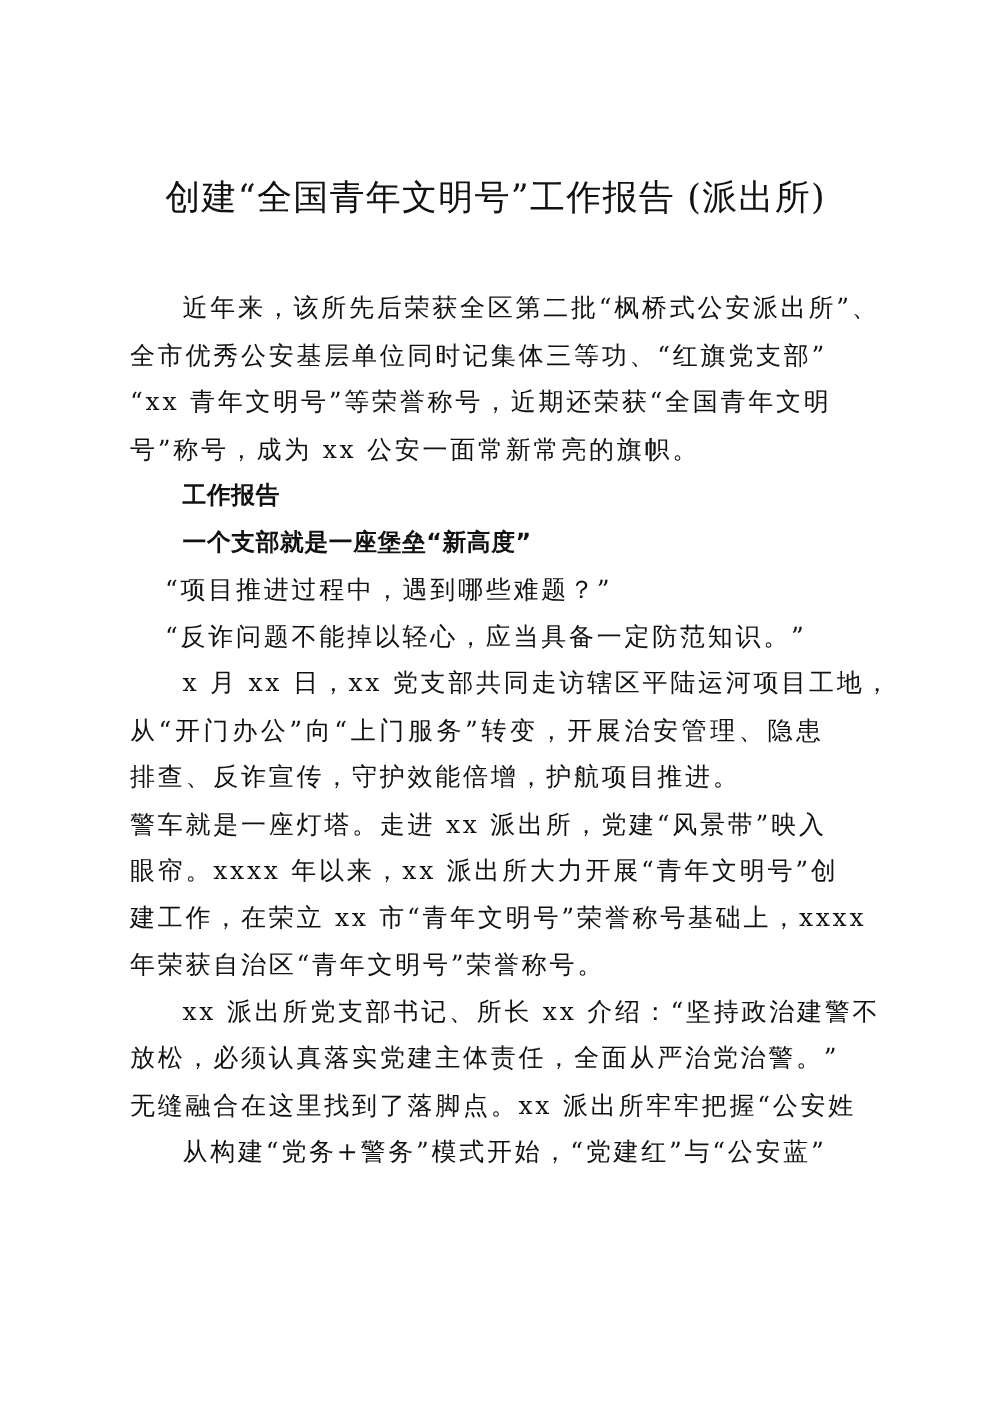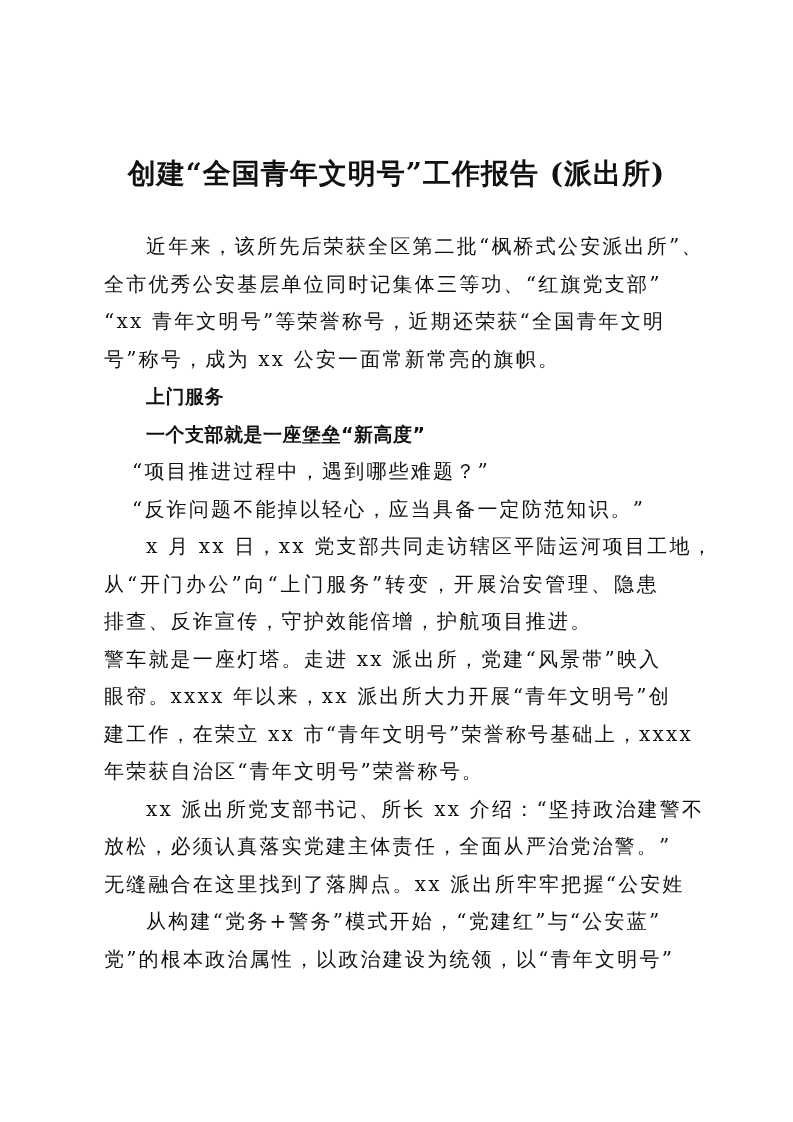--- a/index.html
+++ b/index.html
@@ -1,48 +1,47 @@
 <!DOCTYPE html>
 <html><head>
   <meta charset="utf-8">
   <style>
     html, body { margin: 0; padding: 0; background: #ffffff; }
     body { width: 793px; height: 1122px; position: relative; overflow: hidden;
       font-family: "DejaVu Serif", "Liberation Serif", serif; color: #111; }
     .page { position: absolute; left: 0; top: 0; width: 793px; height: 1122px; }
     .title { position: absolute; left: 0; width: 793px; top: 138px; text-align: center;
-      font-size: 28px; letter-spacing: 1px; line-height: 40px; font-weight: bold; margin-top: 16px; }
+      font-size: 28px; letter-spacing: 1px; line-height: 40px; font-weight: normal; }
     .body { position: absolute; left: 104px; width: 555px; top: 228px; font-size: 20px; }
     .line { height: 37.5px; line-height: 37.5px; white-space: nowrap; letter-spacing: 2.2px; }
     .indent { padding-left: 42px; }
     .quote-indent { padding-left: 28px; }
     .heading { font-family: "DejaVu Sans", "Liberation Sans", sans-serif; font-weight: bold;
       letter-spacing: 0.5px; font-size: 19px; }
     .just { text-align: justify; text-align-last: justify; }
   </style>
 </head>
 <body>
 
 <div class="page">
   <div class="title">创建“全国青年文明号”工作报告 (派出所)</div>
   <div class="body">
     <div class="line indent just">近年来，该所先后荣获全区第二批“枫桥式公安派出所”、</div>
     <div class="line just">全市优秀公安基层单位同时记集体三等功、“红旗党支部”</div>
     <div class="line just">“xx 青年文明号”等荣誉称号，近期还荣获“全国青年文明</div>
     <div class="line">号”称号，成为 xx 公安一面常新常亮的旗帜。</div>
-    <div class="line indent heading">上门服务</div>
+    <div class="line indent heading">工作报告</div>
     <div class="line indent heading">一个支部就是一座堡垒“新高度”</div>
     <div class="line quote-indent">“项目推进过程中，遇到哪些难题？”</div>
     <div class="line quote-indent">“反诈问题不能掉以轻心，应当具备一定防范知识。”</div>
     <div class="line indent just">x 月 xx 日，xx 党支部共同走访辖区平陆运河项目工地，</div>
     <div class="line just">从“开门办公”向“上门服务”转变，开展治安管理、隐患</div>
     <div class="line">排查、反诈宣传，守护效能倍增，护航项目推进。</div>
     <div class="line just">警车就是一座灯塔。走进 xx 派出所，党建“风景带”映入</div>
     <div class="line just">眼帘。xxxx 年以来，xx 派出所大力开展“青年文明号”创</div>
     <div class="line just">建工作，在荣立 xx 市“青年文明号”荣誉称号基础上，xxxx</div>
     <div class="line">年荣获自治区“青年文明号”荣誉称号。</div>
     <div class="line indent just">xx 派出所党支部书记、所长 xx 介绍：“坚持政治建警不</div>
     <div class="line just">放松，必须认真落实党建主体责任，全面从严治党治警。”</div>
     <div class="line just">无缝融合在这里找到了落脚点。xx 派出所牢牢把握“公安姓</div>
     <div class="line indent just">从构建“党务+警务”模式开始，“党建红”与“公安蓝”</div>
-    <div class="line just">党”的根本政治属性，以政治建设为统领，以“青年文明号”</div>
   </div>
 </div>
 
 </body></html>

